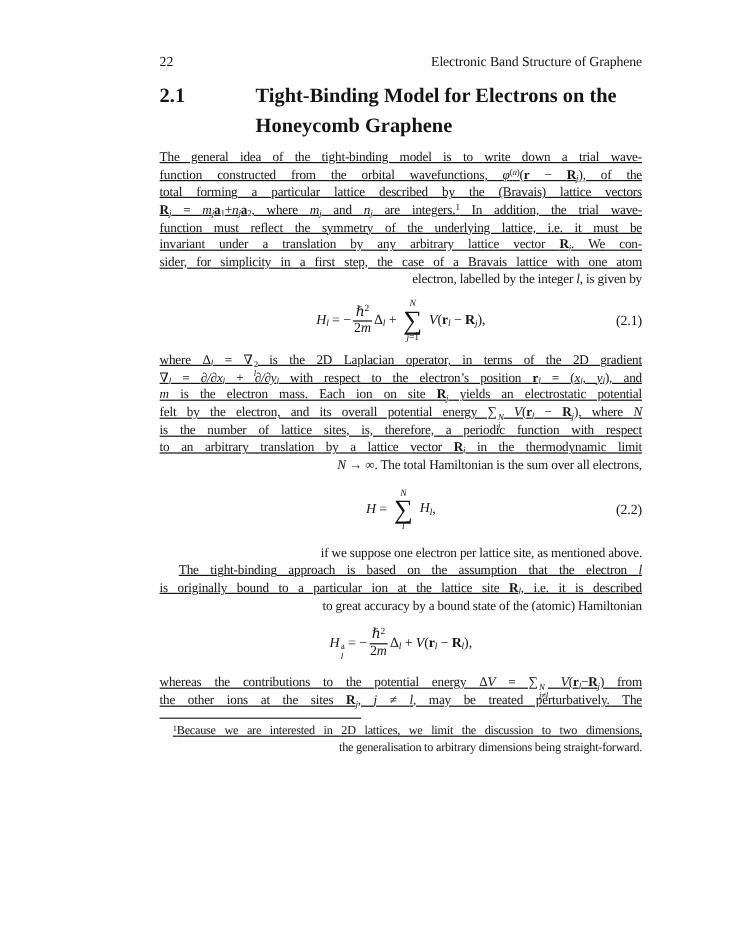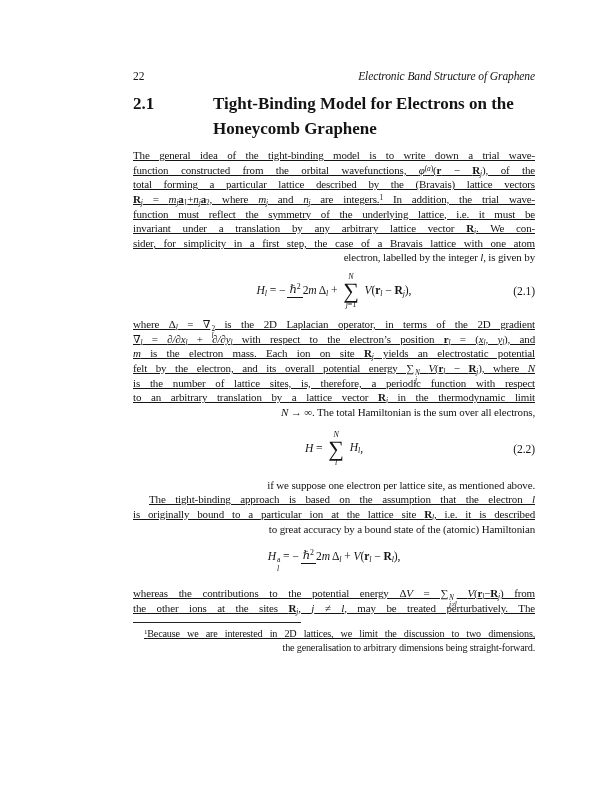--- a/index.html
+++ b/index.html
@@ -2,21 +2,21 @@
 <html><head>
 <meta charset="utf-8">
 <style>
   html,body{margin:0;padding:0;background:#ffffff;}
   .page{position:relative;width:612px;height:792px;background:#ffffff;
         font-family:"Liberation Serif","DejaVu Serif",serif;color:#141414;overflow:hidden;}
   .content{position:absolute;left:133px;top:46px;width:402px;}
   
   .pagehead{display:flex;justify-content:space-between;align-items:baseline;
             font-size:11.5px;letter-spacing:-0.1px;}
-  .rtitle{font-style:italic;margin-top:24px;}
+  .rtitle{}
   
   .sechead{display:flex;margin-top:10px;font-weight:bold;font-size:17px;line-height:24.5px;gap:36px;}
   .secnum{width:44px;flex:0 0 44px;}
   
   .para{font-size:11px;line-height:14.65px;letter-spacing:-0.15px;}
   .para span.jl,.para span.ll{height:14.65px;}
   .jl{display:block;text-align:justify;text-align-last:justify;text-decoration:underline;}
   .ll{display:block;text-align:right;margin-left:16px;}
   .ind{text-indent:16px;}
   .p1{margin-top:7px;}
@@ -26,21 +26,21 @@
   
   .ss{display:inline-flex;flex-direction:column;justify-content:center;font-size:66%;
       line-height:1.05;vertical-align:-0.35em;margin-left:1px;text-align:left;}
   
   .eq{position:relative;display:flex;justify-content:center;align-items:center;
       font-size:11.6px;letter-spacing:-0.1px;}
   .eq1{margin:5px 0 5px 0;min-height:42px;}
   .eq2{margin:10px 0;min-height:38px;}
   .eq3{margin:7px 0;min-height:36px;}
   .eqnum{position:absolute;right:0;top:50%;transform:translateY(-50%);}
-  .frac{display:inline-flex;flex-direction:row;align-items:center;vertical-align:middle;
+  .frac{display:inline-flex;flex-direction:column;align-items:center;vertical-align:middle;
         margin:0 2px;line-height:1.1;}
   .frac .num{border-bottom:1px solid #141414;padding:0 2px;}
   .bigsum{display:inline-flex;flex-direction:column;align-items:center;vertical-align:middle;
           margin:0 3px;line-height:1;}
   .bigsum .sig{font-size:22px;line-height:20px;}
   .bigsum .lim{font-size:8px;line-height:8px;}
   
   .fnrule{margin-top:7px;width:168px;border-top:1px solid #222;height:0;}
   .footnote{margin-top:4px;font-size:10.2px;line-height:13.3px;letter-spacing:-0.2px;}
   .footnote span.jl,.footnote span.ll{height:13.3px;}

